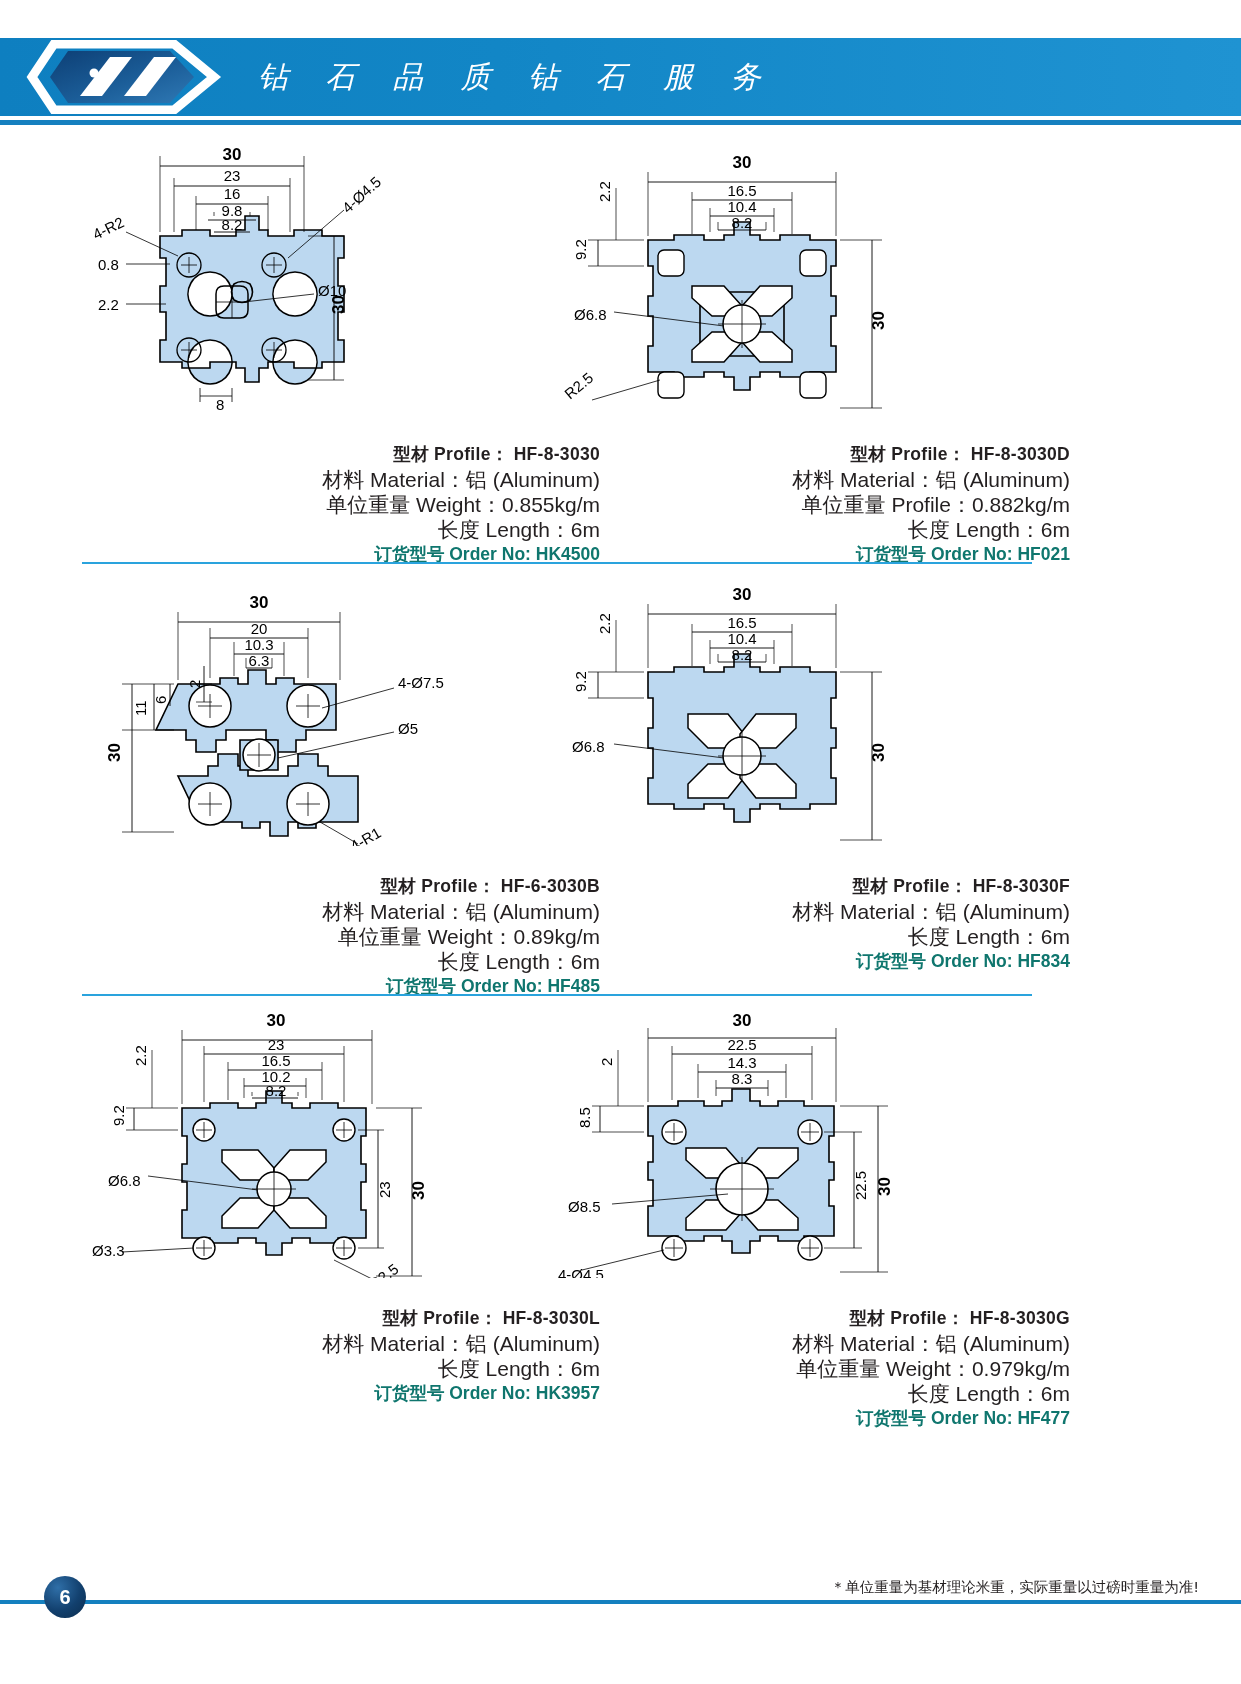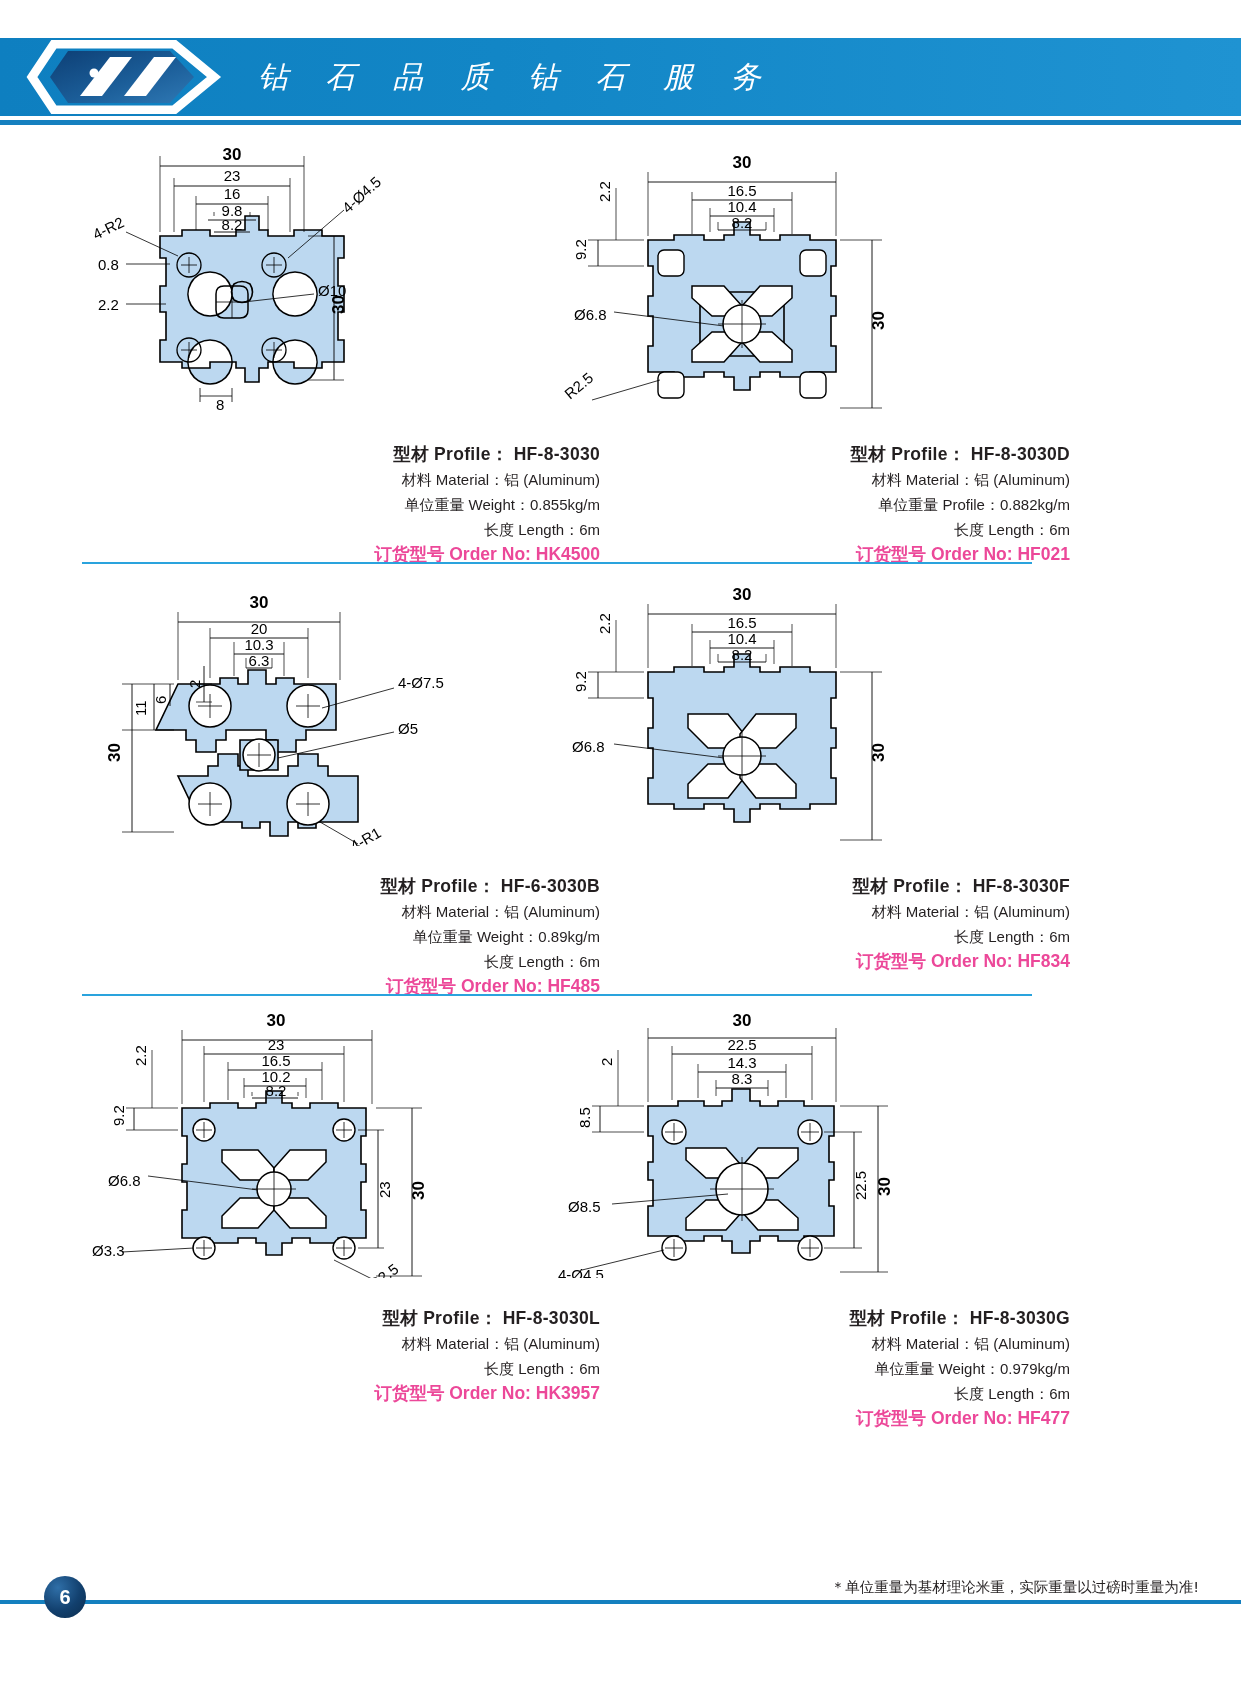--- a/index.html
+++ b/index.html
@@ -49,25 +49,25 @@
 
   .draw-area{
     position:absolute; left:0; top:14px; width:480px; height:270px;
   }
   .draw-area svg{ display:block; }
 
   .spec{
     position:absolute; left:112px; top:312px; width:370px;margin-left:36px;
   }
   .spec .line{
-    font-size:15px; color:#231f20; line-height:25px;
+    font-size:21px; color:#231f20; line-height:25px;
     white-space:nowrap; font-family:"Liberation Sans","DejaVu Sans",sans-serif;
   }
   .spec .line.title{ font-weight:bold; font-size:17.5px; letter-spacing:0.3px; }
-  .spec .line.order{ font-weight:bold; color:#ec4899; font-size:17.5px; }
+  .spec .line.order{ font-weight:bold; color:#0f766e; font-size:17.5px; }
 
   
   .footer-rule{
     position:absolute; left:0; top:1600px; width:1241px; height:4px;
     background:#1580bf;
   }
   .page-badge{
     position:absolute; left:44px; top:1576px;
     width:42px; height:42px; border-radius:50%;
     background: radial-gradient(circle at 33% 28%, #2f6fa8 0%, #12406e 55%, #0b2c4d 100%);

